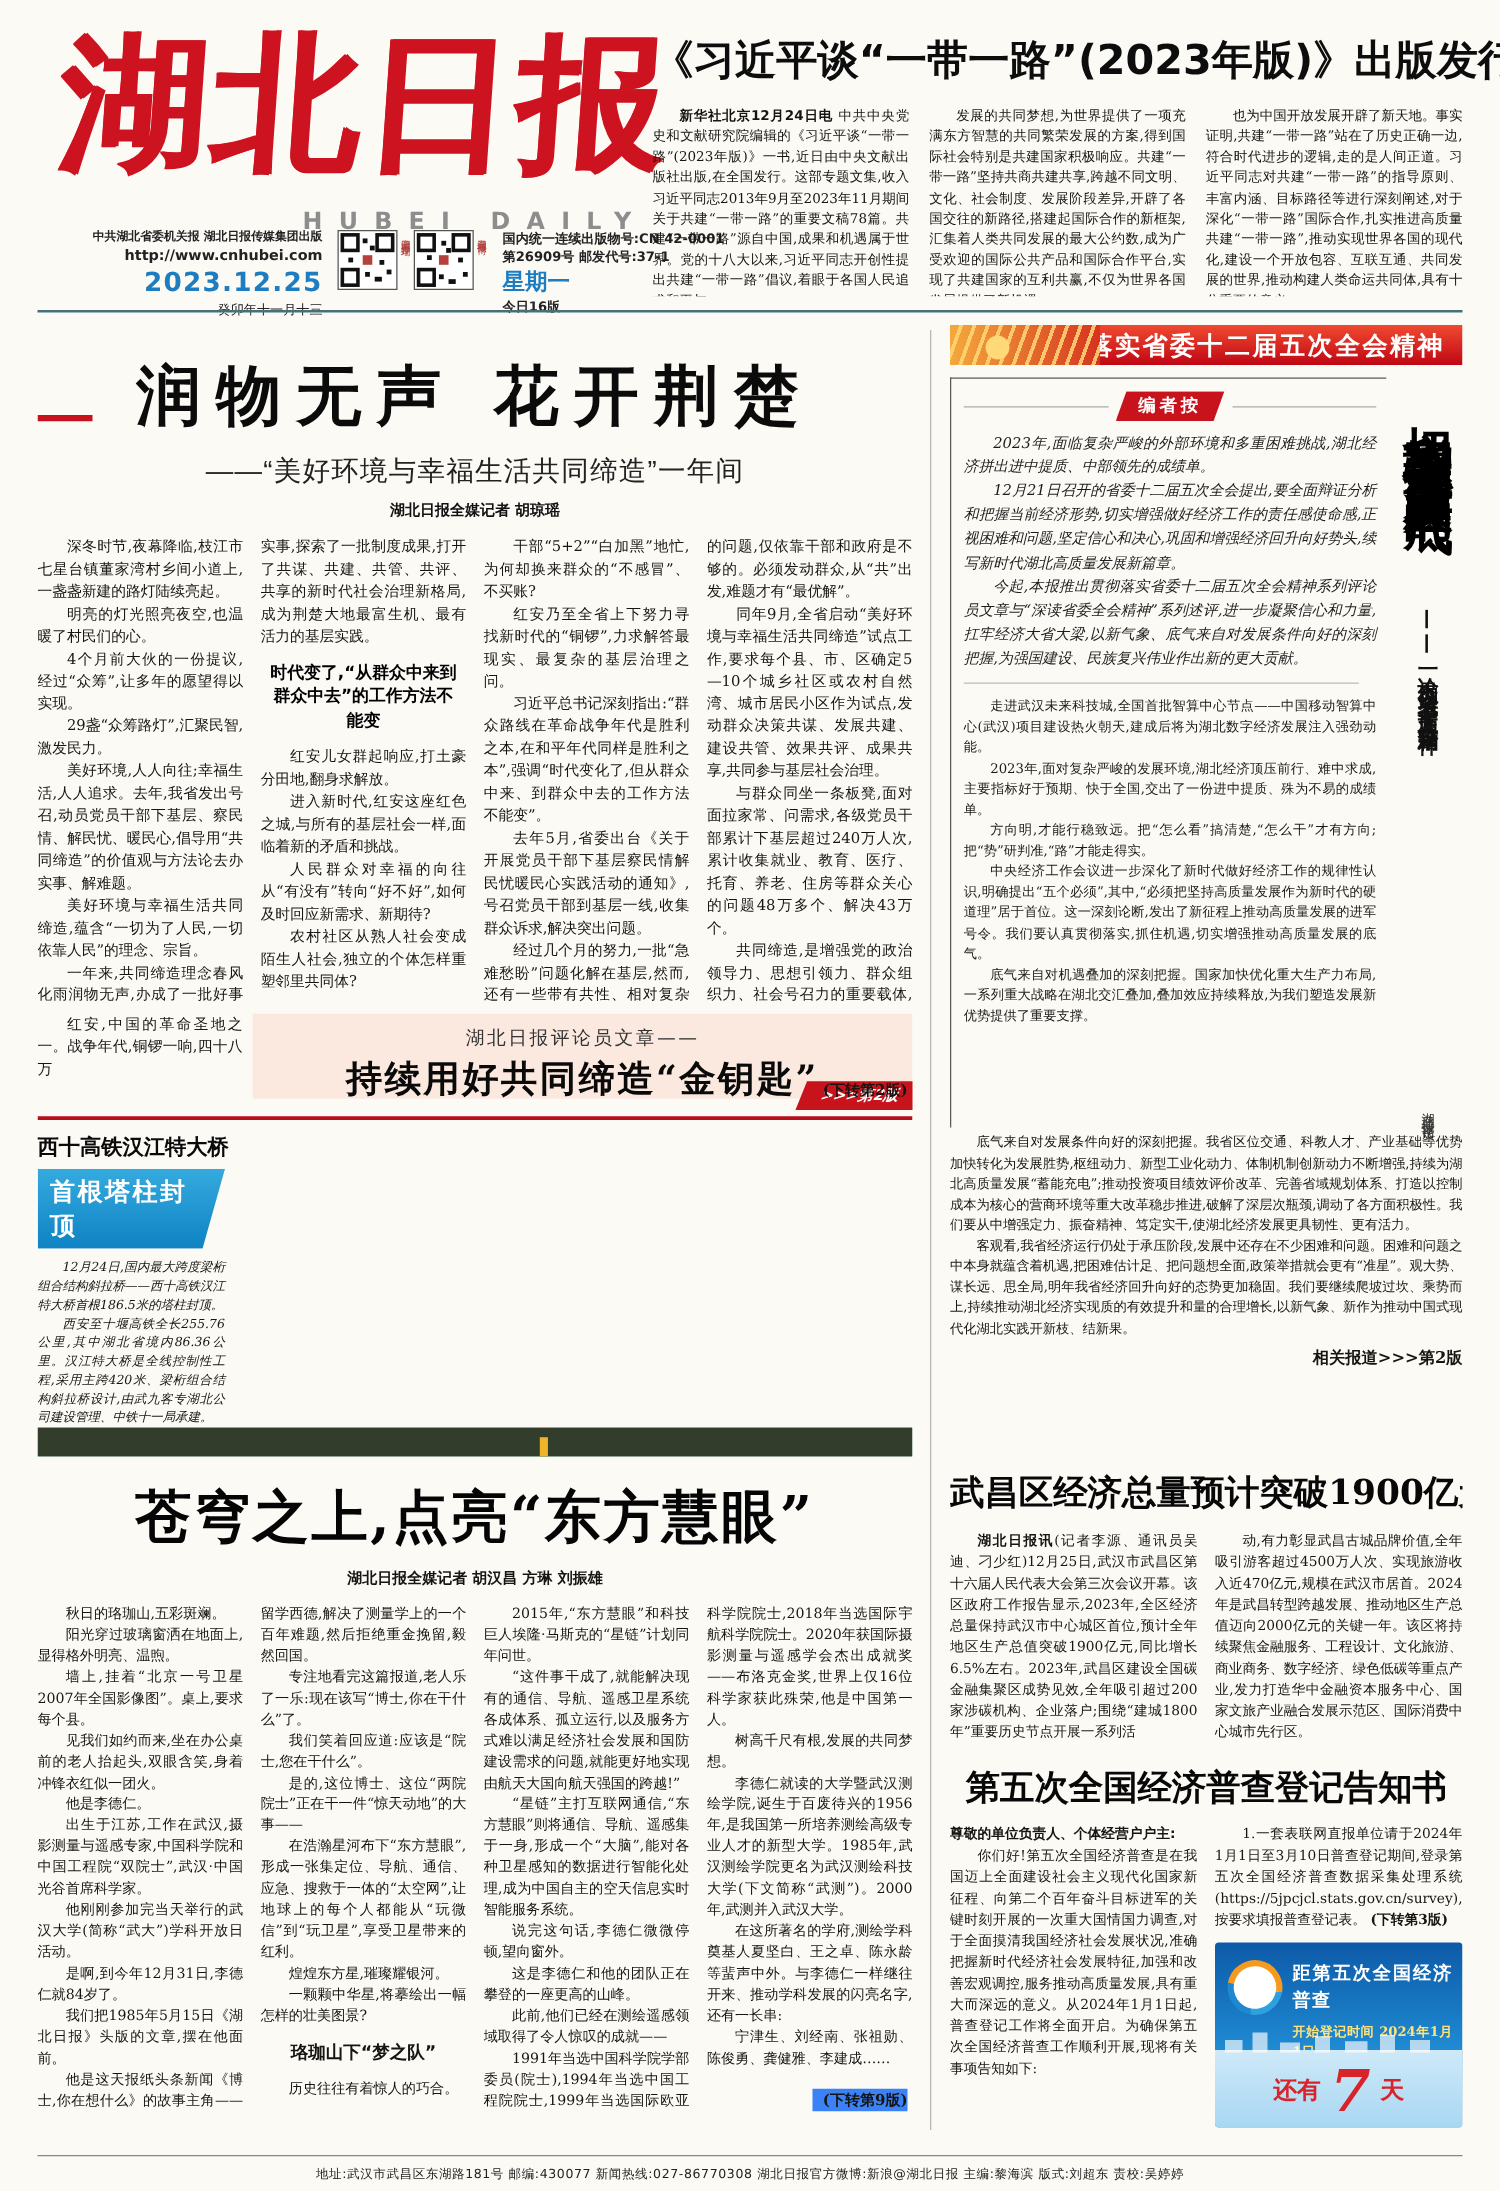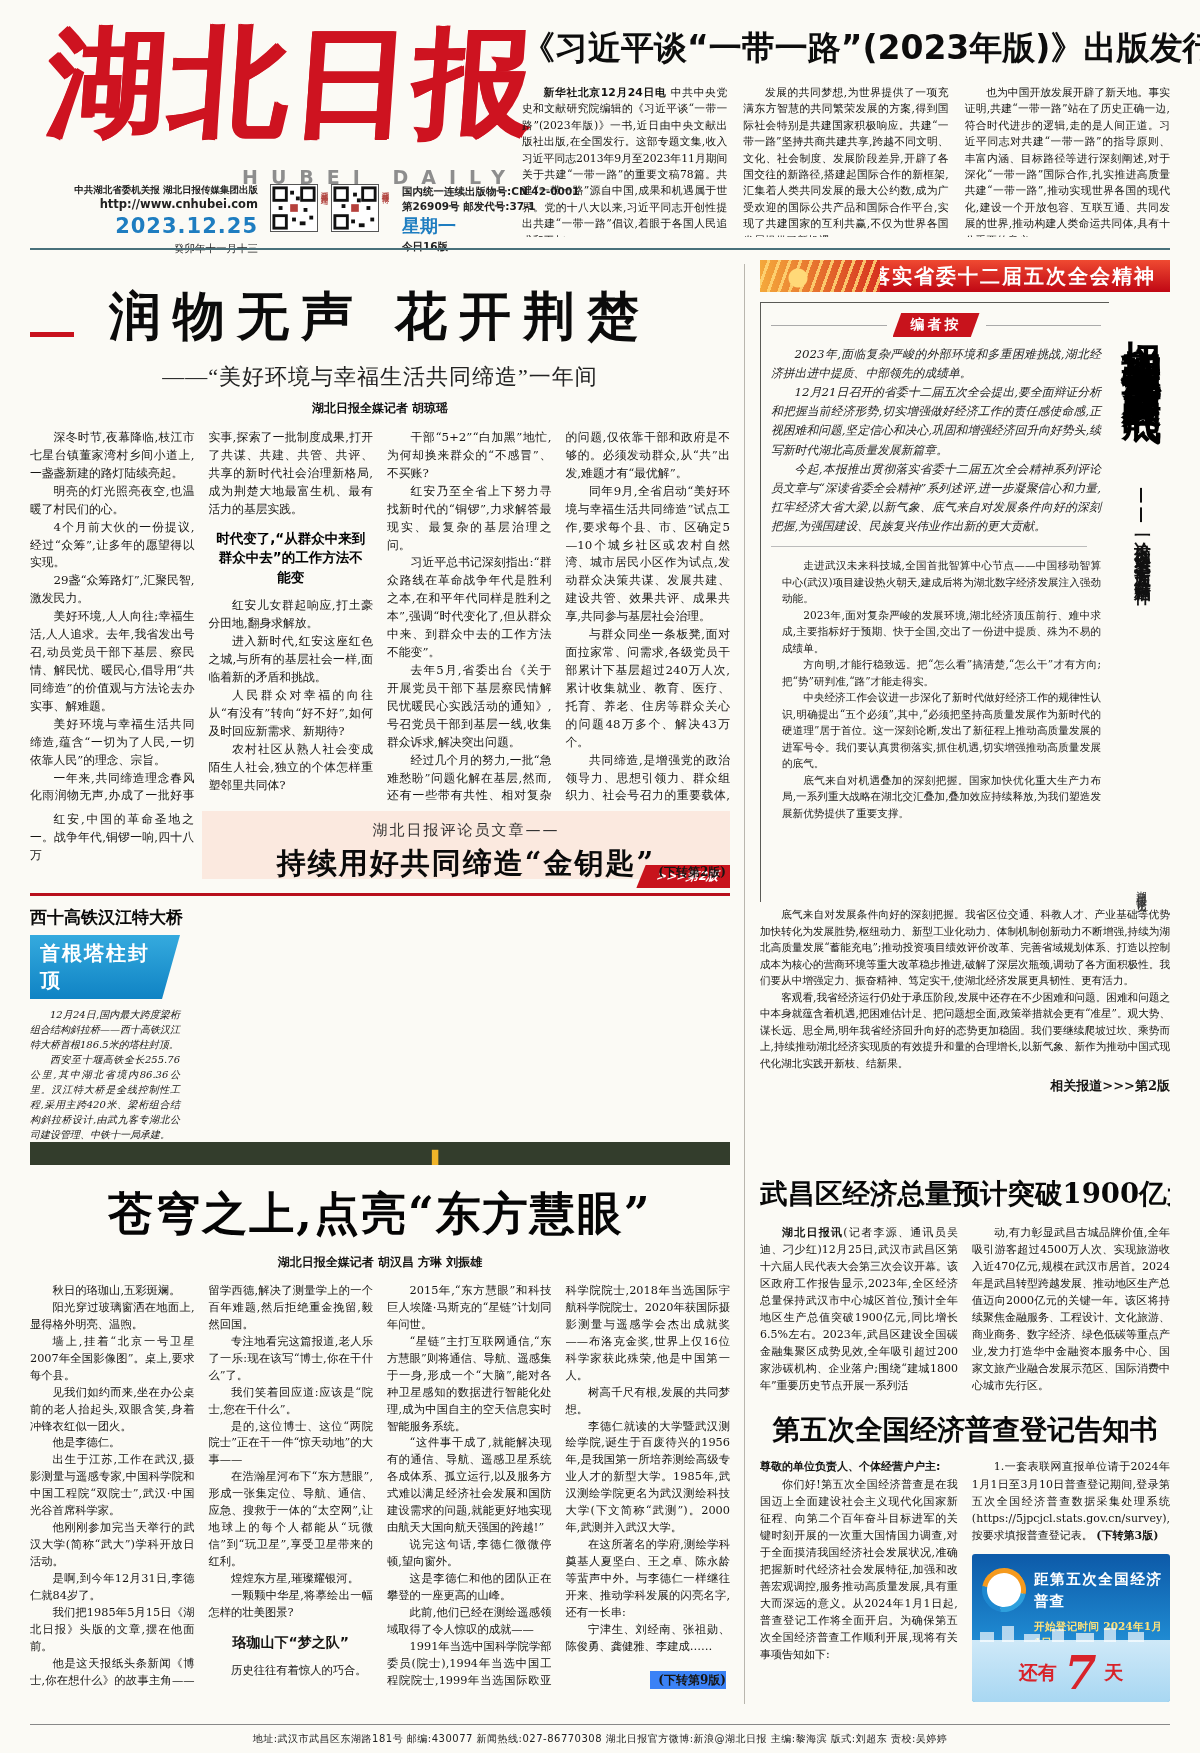--- a/index.html
+++ b/index.html
@@ -2,21 +2,21 @@
 <html><head>
 <meta charset="utf-8">
 <style>
   * { margin:0; padding:0; box-sizing:border-box; }
   html,body { background:#e8e8e4; }
   .page {
     position:relative; width:1200px; height:1753px; margin:0 auto;
     background:#fbfaf5; color:#161513; overflow:hidden;
     font-family:"DejaVu Sans","Liberation Sans",sans-serif;
   }
-  .serif { font-family:Liberation Serif, serif; }
+  .serif { font-family:Liberation Sans, sans-serif; }
 
   
   .masthead { position:absolute; left:30px; top:26px; width:1140px; height:218px; }
   .mh-title {
     position:absolute; left:18px; top:-18px; width:505px;
     font-family:"DejaVu Serif","Liberation Serif",serif;
     font-weight:900; font-size:118px; line-height:1.25; color:#ce1320;
     letter-spacing:4px; transform:skewX(-4deg);
     text-shadow:2px 0 0 #ce1320, 0 1px 0 #ce1320;
     white-space:nowrap;
@@ -113,21 +113,21 @@
   .note-label-row { display:flex; align-items:center; margin-bottom:8px; }
   .note-line { flex:1; height:1px; background:#aaa; }
   .note-label {
     background:#c8131c; color:#fff; font-weight:bold; font-size:14px; letter-spacing:3px;
     padding:3px 18px; clip-path:polygon(10% 0,100% 0,90% 100%,0 100%); margin:0 6px;
   }
   .note-text { font-family:"DejaVu Serif",serif; font-style:italic; font-size:11.8px; line-height:1.62; text-align:justify; color:#1c1c1c; }
   .note-text p { text-indent:2em; }
   .edi-divider { height:1px; background:#bbb; margin:10px 14px 10px 0; }
   .edi-body { font-family:"DejaVu Serif",serif; font-size:10.6px; line-height:1.56; text-align:justify; color:#1a1a18; }
-  .edi-body p { text-indent:2em;margin-left:11px; }
+  .edi-body p { text-indent:2em; }
   .edi-vert { writing-mode:vertical-rl; height:600px; padding-top:6px; margin-left:6px; }
   .edi-vert-title {
     font-family:"DejaVu Serif",serif; font-weight:900; font-size:40px; letter-spacing:5px; color:#000;
   }
   .edi-vert-sub { font-size:16.5px; font-weight:bold; color:#111; padding-top:104px; margin-left:14px; letter-spacing:3px; }
   .edi-vert-byline { font-size:10.5px; color:#333; padding-top:300px; margin-left:10px; letter-spacing:2px; }
   .edi-bottom { margin-top:4px; font-family:"DejaVu Serif",serif; font-size:10.6px; line-height:1.56; text-align:justify; }
   .edi-bottom p { text-indent:2em; }
   .edi-related { text-align:right; font-weight:900; font-size:13px; margin-top:6px; font-family:"DejaVu Serif",serif; }
 
@@ -431,22 +431,22 @@
             <p>他是这天报纸头条新闻《博士,你在想什么》的故事主角——留学西德,解决了测量学上的一个百年难题,然后拒绝重金挽留,毅然回国。</p>
             <p>专注地看完这篇报道,老人乐了一乐:现在该写“博士,你在干什么”了。</p>
             <p>我们笑着回应道:应该是“院士,您在干什么”。</p>
             <p>是的,这位博士、这位“两院院士”正在干一件“惊天动地”的大事——</p>
             <p>在浩瀚星河布下“东方慧眼”,形成一张集定位、导航、通信、应急、搜救于一体的“太空网”,让地球上的每个人都能从“玩微信”到“玩卫星”,享受卫星带来的红利。</p>
             <p>煌煌东方星,璀璨耀银河。</p>
             <p>一颗颗中华星,将摹绘出一幅怎样的壮美图景?</p>
             <p class="fp-sub">珞珈山下“梦之队”</p>
             <p>历史往往有着惊人的巧合。</p>
             <p>2015年,“东方慧眼”和科技巨人埃隆·马斯克的“星链”计划同年问世。</p>
+            <p>“这件事干成了,就能解决现有的通信、导航、遥感卫星系统各成体系、孤立运行,以及服务方式难以满足经济社会发展和国防建设需求的问题,就能更好地实现由航天大国向航天强国的跨越!”</p>
             <p>“星链”主打互联网通信,“东方慧眼”则将通信、导航、遥感集于一身,形成一个“大脑”,能对各种卫星感知的数据进行智能化处理,成为中国自主的空天信息实时智能服务系统。</p>
-            <p>“这件事干成了,就能解决现有的通信、导航、遥感卫星系统各成体系、孤立运行,以及服务方式难以满足经济社会发展和国防建设需求的问题,就能更好地实现由航天大国向航天强国的跨越!”</p>
             <p>说完这句话,李德仁微微停顿,望向窗外。</p>
             <p>这是李德仁和他的团队正在攀登的一座更高的山峰。</p>
             <p>此前,他们已经在测绘遥感领域取得了令人惊叹的成就——</p>
             <p>1991年当选中国科学院学部委员(院士),1994年当选中国工程院院士,1999年当选国际欧亚科学院院士,2018年当选国际宇航科学院院士。2020年获国际摄影测量与遥感学会杰出成就奖——布洛克金奖,世界上仅16位科学家获此殊荣,他是中国第一人。</p>
             <p>树高千尺有根,发展的共同梦想。</p>
             <p>李德仁就读的大学暨武汉测绘学院,诞生于百废待兴的1956年,是我国第一所培养测绘高级专业人才的新型大学。1985年,武汉测绘学院更名为武汉测绘科技大学(下文简称“武测”)。2000年,武测并入武汉大学。</p>
             <p>在这所著名的学府,测绘学科奠基人夏坚白、王之卓、陈永龄等蜚声中外。与李德仁一样继往开来、推动学科发展的闪亮名字,还有一长串:</p>
             <p>宁津生、刘经南、张祖勋、陈俊勇、龚健雅、李建成……</p>
           </div>
         <div class="ee-turn">(下转第9版)</div>

